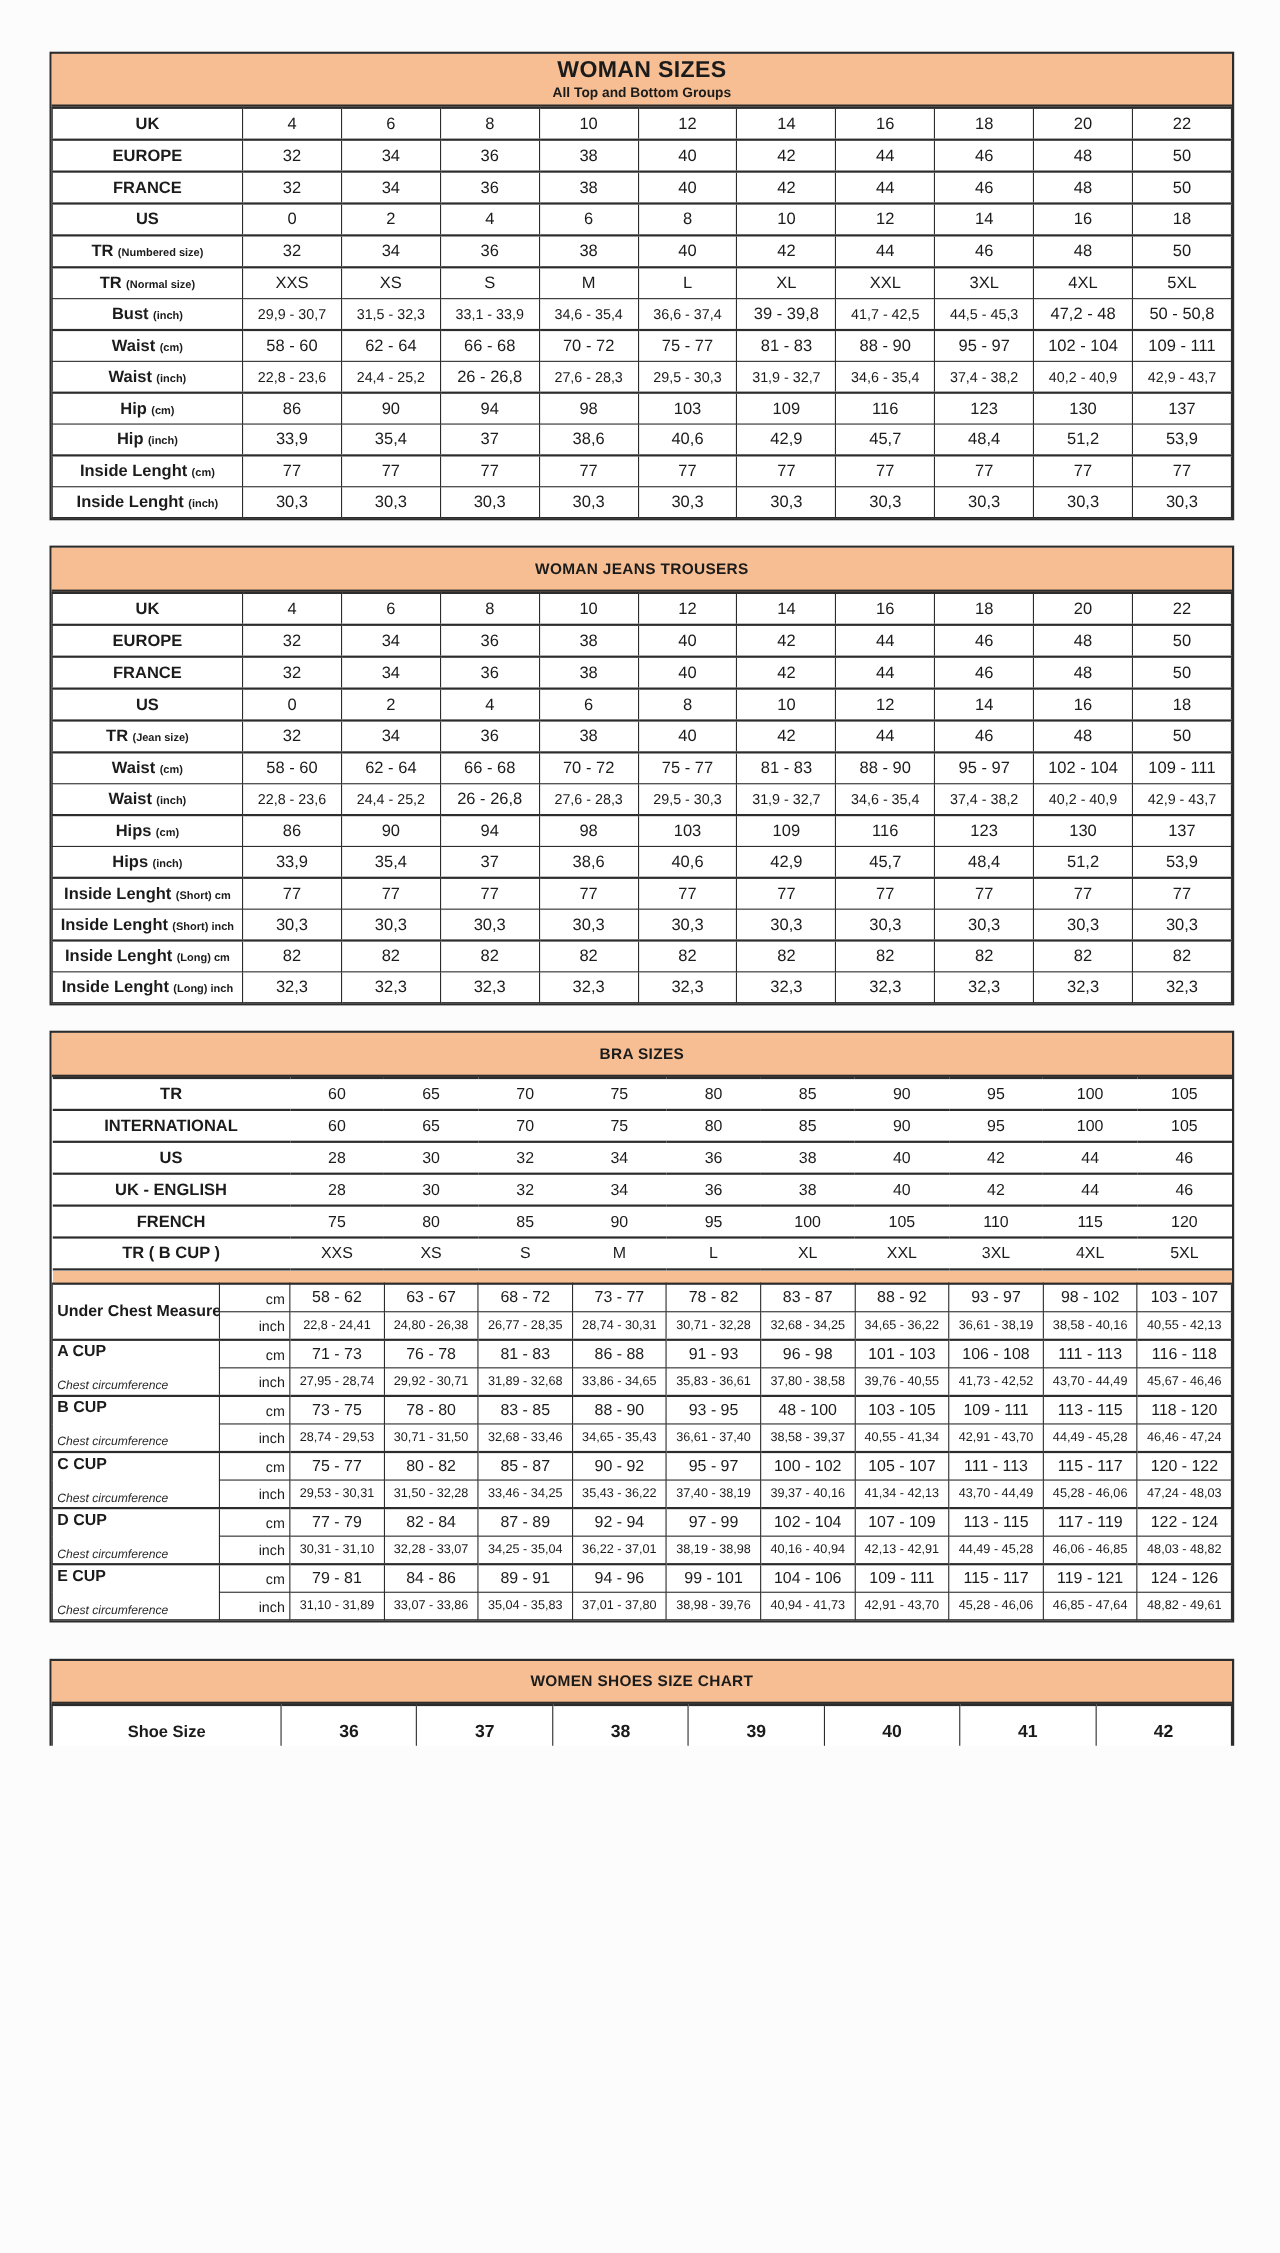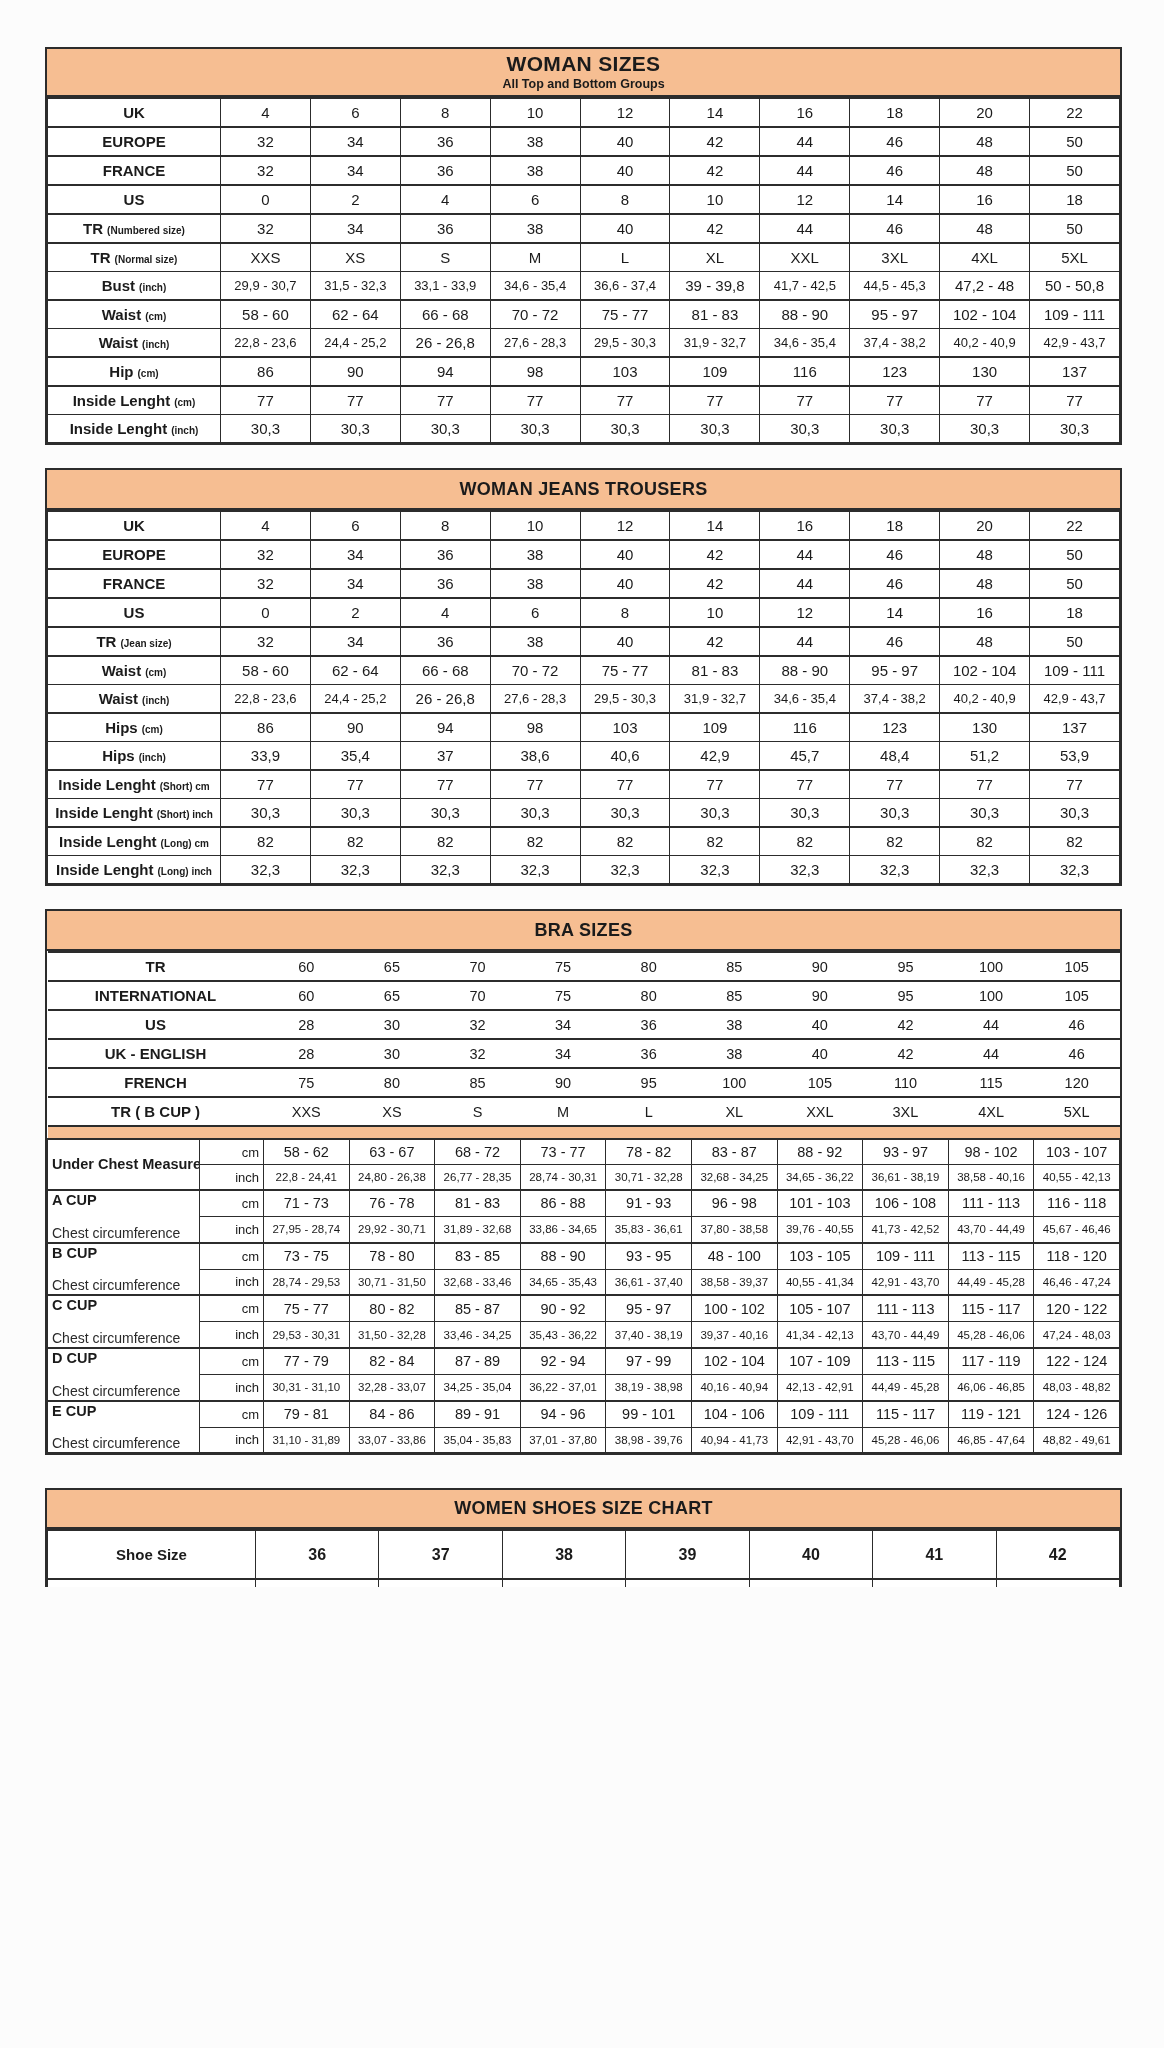--- a/index.html
+++ b/index.html
@@ -4,21 +4,21 @@
 <style>
   html,body{margin:0;padding:0;background:#fcfcfc;}
   .page{width:1164px;height:1587px;background:#fcfcfc;box-sizing:border-box;
         padding:47px 0 0 45px;font-family:"Liberation Sans","DejaVu Sans",sans-serif;color:#1b1b1b;}
   .tbl{width:1077px;box-sizing:border-box;border:2px solid #2c2c2c;background:#ffffff;}
   .mb23{margin-bottom:23px}.mb33{margin-bottom:33px}
   .band{background:var(--peach,#f6be92);border-bottom:2px solid #2c2c2c;display:flex;
         flex-direction:column;align-items:center;justify-content:center;}
   .band-h48{height:46px}.band-h40{height:38px}.band-h39{height:37px}
   .band-title{font-size:21px;font-weight:bold;letter-spacing:.3px;line-height:1.05;}
-  .band-title.smaller{font-size:18px;}
+  .band-title.smaller{font-size:14px;}
   .band-sub{font-size:12.5px;font-weight:bold;margin-top:2px;}
   table.grid{width:100%;border-collapse:collapse;table-layout:fixed;}
   table.grid td{border:1px solid #2c2c2c;height:25px;padding:1px 4px;vertical-align:middle;
                 overflow:hidden;white-space:nowrap;}
   tr.grp-start td{border-top:2px solid #2c2c2c;}
   tr.grp-in td{border-top:none;}
   td.lbl{text-align:center;padding-left:13px;font-weight:bold;font-size:15px;}
   .lbl-note{font-size:10px;font-weight:bold;margin-left:4px;}
   td.val{text-align:center;font-size:15px;}
   td.val.sm{font-size:13px;}
@@ -28,21 +28,21 @@
   
   .bra td{height:26px;}
   .bra td.val{font-size:14.5px;}
   .bra td.val.xs{font-size:11.5px;}
   tr.no-vlines td{border-left:none;border-right:none;}
   tr.divider td{background:var(--peach,#f6be92);height:11px;border-left:none;border-right:none;
                 border-top:2px solid #2c2c2c;border-bottom:2px solid #2c2c2c;padding:0;}
   .bra tr.cup-row td{height:22px;}
   td.cup-lbl{text-align:left;padding-left:10px;vertical-align:middle;}
   .cup-main{font-weight:bold;font-size:14.5px;line-height:1.15;}
-  .cup-note{font-size:14px;color:#2a2a2a;margin-top:16px;}
+  .cup-note{font-size:11px;color:#2a2a2a;margin-top:16px;font-style:italic;}
   td.unit{text-align:right;font-weight:normal;font-size:13px;}
   
   .shoes td{height:34px;}
   .shoes tr.shoe-sizes td{height:45px;}
   .shoes tr.shoe-sizes td.val{font-weight:bold;font-size:16px;}
 </style>
 </head>
 <body>
 
 <div class="page">
@@ -179,20 +179,33 @@
             <td class="val">86</td>
             <td class="val">90</td>
             <td class="val">94</td>
             <td class="val">98</td>
             <td class="val">103</td>
             <td class="val">109</td>
             <td class="val">116</td>
             <td class="val">123</td>
             <td class="val">130</td>
             <td class="val">137</td>
+          </tr>
+          <tr class="grp-in">
+            <td class="lbl"><span class="lbl-main">Hip</span><span class="lbl-note">(inch)</span></td>
+            <td class="val">33,9</td>
+            <td class="val">35,4</td>
+            <td class="val">37</td>
+            <td class="val">38,6</td>
+            <td class="val">40,6</td>
+            <td class="val">42,9</td>
+            <td class="val">45,7</td>
+            <td class="val">48,4</td>
+            <td class="val">51,2</td>
+            <td class="val">53,9</td>
           </tr>
           <tr class="grp-start">
             <td class="lbl"><span class="lbl-main">Inside Lenght</span><span class="lbl-note">(cm)</span></td>
             <td class="val">77</td>
             <td class="val">77</td>
             <td class="val">77</td>
             <td class="val">77</td>
             <td class="val">77</td>
             <td class="val">77</td>
             <td class="val">77</td>

